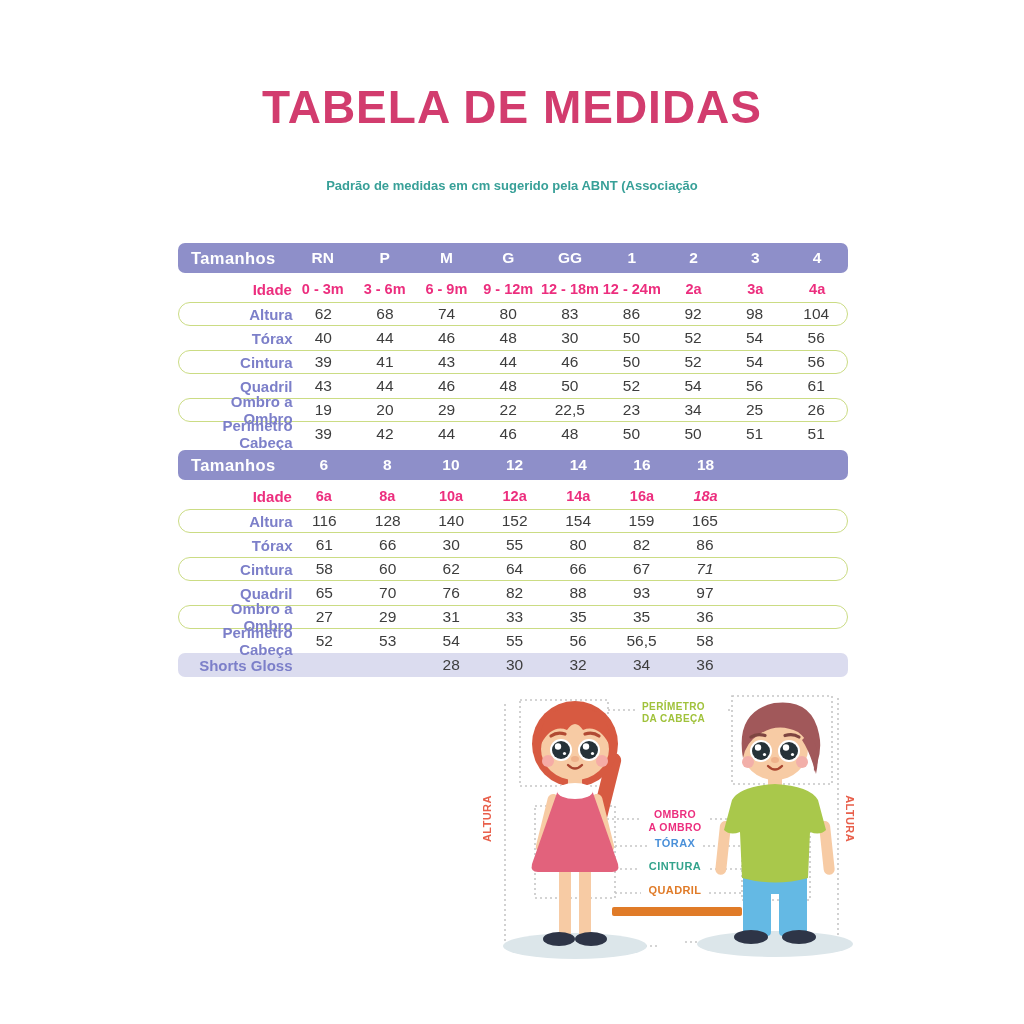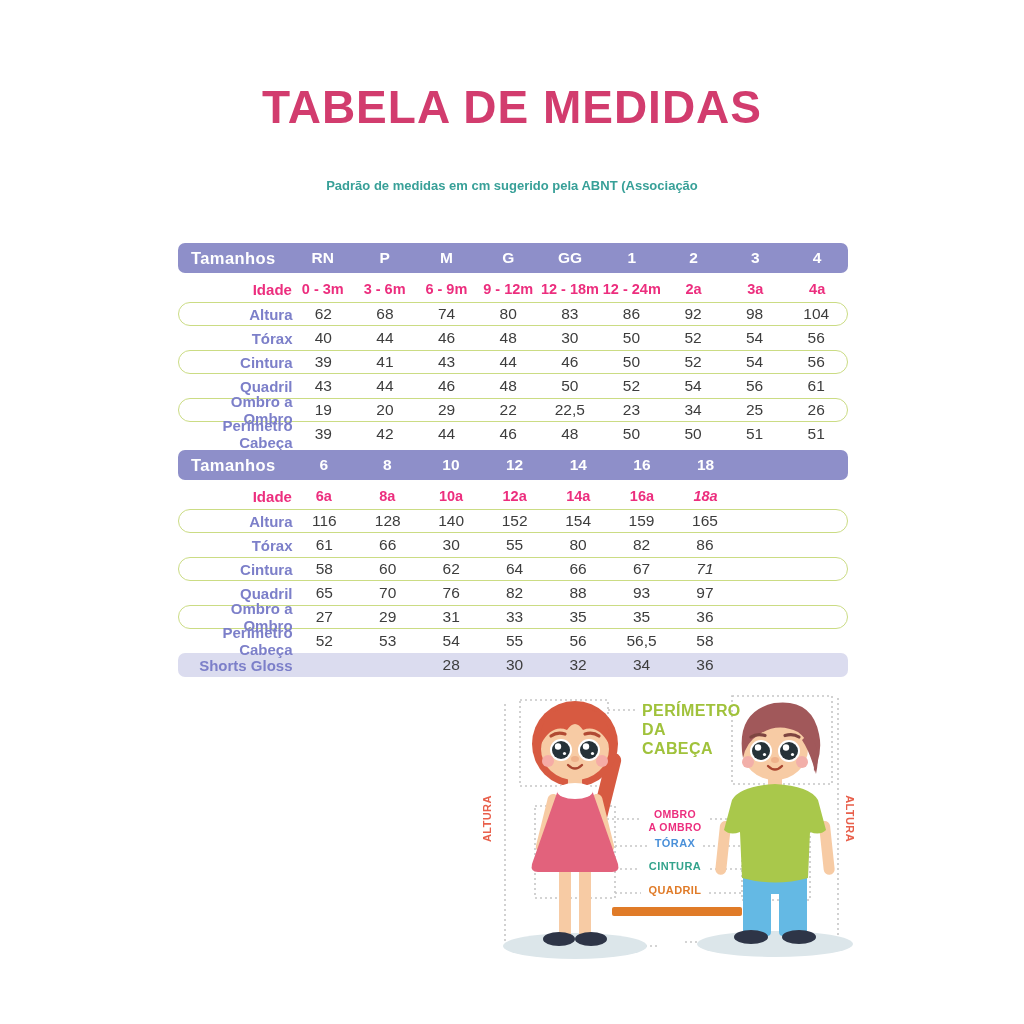--- a/index.html
+++ b/index.html
@@ -63,21 +63,21 @@
   .logo-i-wrap{position:relative;display:inline-block;}
   .logo-dot{
     position:absolute;left:50%;transform:translateX(-50%);top:14px;
     width:15px;height:15px;border-radius:50%;background:var(--logo_dot,#E8257C);
   }
 
   
   .figure{position:absolute;left:480px;top:688px;width:390px;height:296px;}
   .figure svg{position:absolute;left:0;top:0;}
   .fig-label{position:absolute;font-weight:bold;letter-spacing:.4px;line-height:1.2;}
-  .lbl-head{left:162px;top:13px;width:84px;font-size:16px;color:var(--fig_head,#A0C23B);}
+  .lbl-head{left:162px;top:13px;width:84px;font-size:10px;color:var(--fig_head,#A0C23B);}
   .lbl-shoulder{left:164px;top:120px;width:62px;text-align:center;font-size:10.5px;color:var(--fig_shoulder,#EC2E7E);}
   .lbl-chest{left:170px;top:149px;width:50px;text-align:center;font-size:11px;color:var(--fig_chest,#4A90D9);}
   .lbl-waist{left:163px;top:172px;width:64px;text-align:center;font-size:11px;color:var(--fig_waist,#33A38C);}
   .lbl-hip{left:164px;top:196px;width:62px;text-align:center;font-size:11px;color:var(--fig_hip,#E07B28);}
   .lbl-altura-left{left:-17px;top:124px;width:50px;text-align:center;font-size:11px;
     color:var(--fig_altura,#E8604C);transform:rotate(-90deg);}
   .lbl-altura-right{left:344px;top:124px;width:50px;text-align:center;font-size:11px;
     color:var(--fig_altura,#E8604C);transform:rotate(90deg);}
 </style>
 </head>

